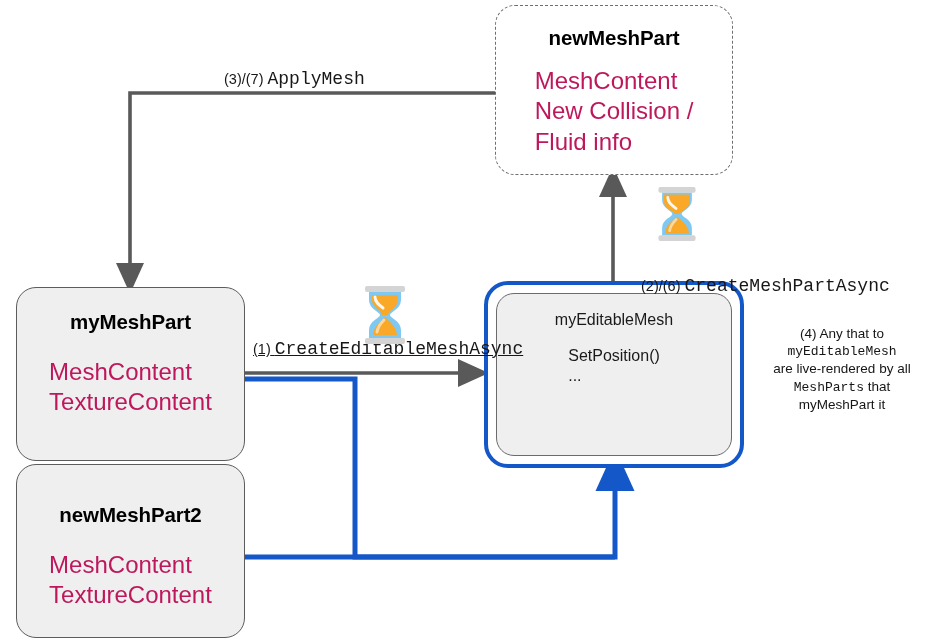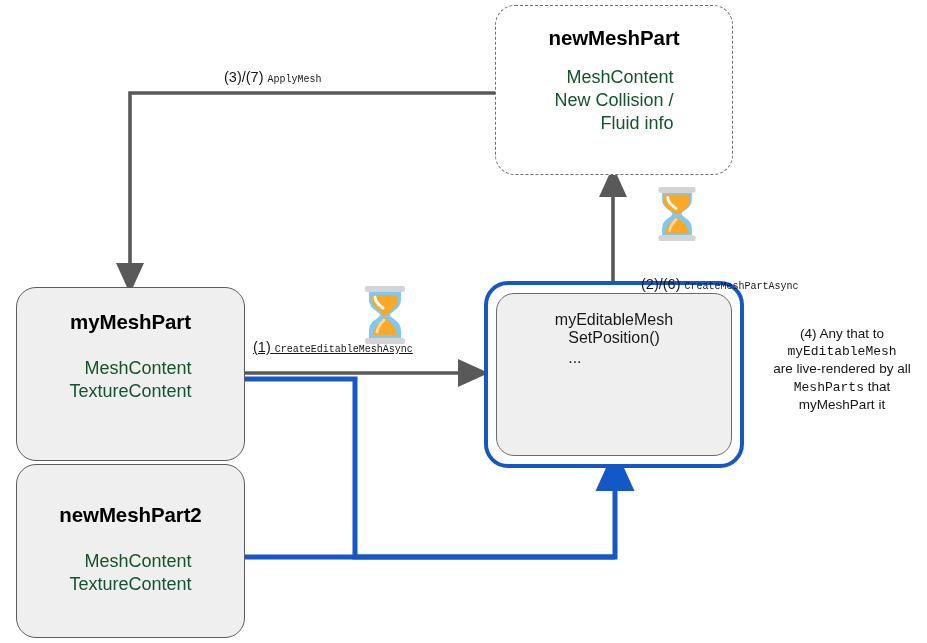--- a/index.html
+++ b/index.html
@@ -9,31 +9,31 @@
     color:#1a1a1a;
   }
   #canvas{position:absolute;left:0;top:0;width:927px;height:643px;}
   svg.edges{position:absolute;left:0;top:0;width:927px;height:643px;pointer-events:none;}
 
   .node{position:absolute;box-sizing:border-box;background:#efefef;
         border:1.6px solid #5c5c5c;border-radius:20px;
         display:flex;flex-direction:column;align-items:center;}
   .node.dashed{background:#ffffff;border-style:dashed;border-color:#6e6e6e;border-width:1.5px;}
   .node .title{font-weight:bold;font-size:20.5px;letter-spacing:-0.1px;color:#000000;}
-  .node .body{font-size:18px;line-height:1.27;text-align:right;color:#14532d;font-weight:400;}
+  .node .body{font-size:24px;line-height:1.27;text-align:left;color:#be185d;font-weight:400;}
 
   
   #editable-wrap{position:absolute;box-sizing:border-box;
       border:4.5px solid #1457c8;border-radius:24px;background:#ffffff;}
   #editable-inner{position:absolute;box-sizing:border-box;background:#efefef;
       border:1.4px solid #6b6b6b;border-radius:18px;
       display:flex;flex-direction:column;align-items:center;}
 
   .edge-label{position:absolute;font-size:14.5px;color:#171717;white-space:nowrap;}
-  .edge-label .mono{font-family:"Liberation Mono","DejaVu Sans Mono",monospace;font-size:10px;}
+  .edge-label .mono{font-family:"Liberation Mono","DejaVu Sans Mono",monospace;font-size:18px;}
 
   .note{position:absolute;text-align:center;font-size:13.5px;line-height:1.32;color:#151515;}
   .note .mono{font-family:"Liberation Mono","DejaVu Sans Mono",monospace;font-size:13px;}
 
   .hourglass{position:absolute;}
 </style>
 </head>
 <body>
 
 <div id="canvas">
@@ -83,21 +83,21 @@
     <div class="title">newMeshPart2</div>
     <div class="body" style="margin-top:23px;">
       <div>MeshContent</div>
       <div>TextureContent</div>
     </div>
   </div>
 
   <div id="editable-wrap" style="left:484px;top:281px;width:260px;height:187px;"></div>
   <div id="editable-inner" style="left:496px;top:293px;width:236px;height:163px;padding-top:17px;">
     <div class="title">myEditableMesh</div>
-    <div class="body" style="">
+    <div class="body" style="margin-top:18px;">
       <div>SetPosition()</div>
       <div style="margin-top:2px;">...</div>
     </div>
   </div>
 
   <div class="edge-label" style="left:224px;top:69px;">
     <span>(3)/(7)</span>
     <span class="mono">ApplyMesh</span>
   </div>
 

